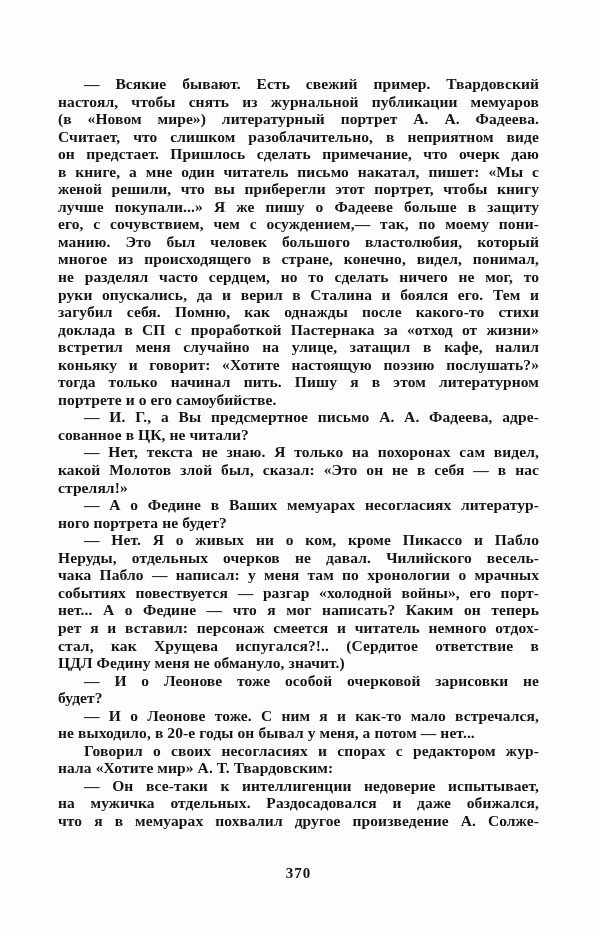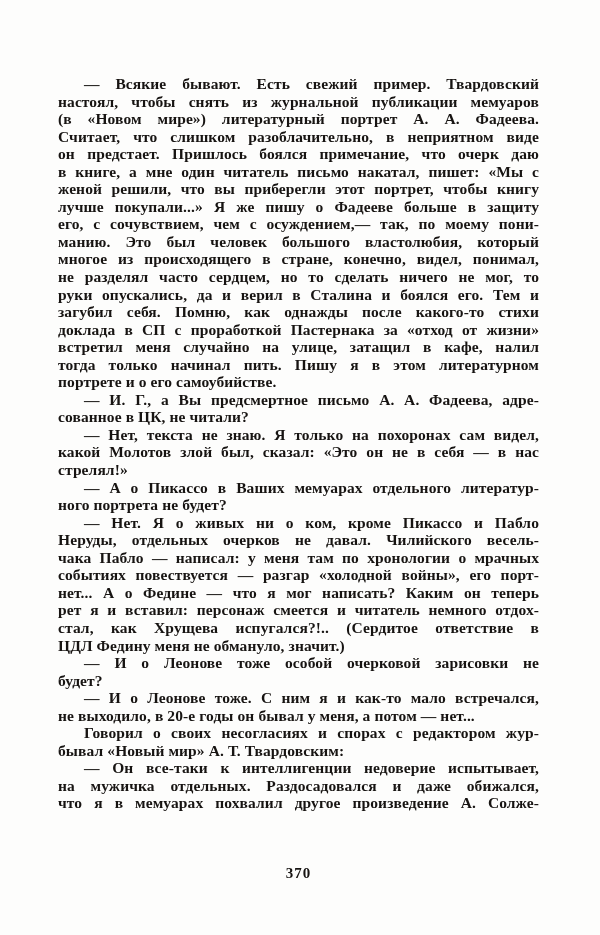--- a/index.html
+++ b/index.html
@@ -53,53 +53,54 @@
 </style>
 </head>
 <body>
 
 <div class="page">
   <div class="text-block" id="text-block">
       <div class="line indent">— Всякие бывают. Есть свежий пример. Твардовский</div>
       <div class="line">настоял, чтобы снять из журнальной публикации мемуаров</div>
       <div class="line">(в «Новом мире») литературный портрет А. А. Фадеева.</div>
       <div class="line">Считает, что слишком разоблачительно, в неприятном виде</div>
-      <div class="line">он предстает. Пришлось боялся примечание, что очерк даю</div>
+      <div class="line">он предстает. Пришлось сделать примечание, что очерк даю</div>
       <div class="line">в книге, а мне один читатель письмо накатал, пишет: «Мы с</div>
       <div class="line">женой решили, что вы приберегли этот портрет, чтобы книгу</div>
       <div class="line">лучше покупали...» Я же пишу о Фадееве больше в защиту</div>
       <div class="line">его, с сочувствием, чем с осуждением,— так, по моему пони-</div>
       <div class="line">манию. Это был человек большого властолюбия, который</div>
       <div class="line">многое из происходящего в стране, конечно, видел, понимал,</div>
       <div class="line">не разделял часто сердцем, но то сделать ничего не мог, то</div>
       <div class="line">руки опускались, да и верил в Сталина и боялся его. Тем и</div>
       <div class="line">загубил себя. Помню, как однажды после какого-то стихи</div>
       <div class="line">доклада в СП с проработкой Пастернака за «отход от жизни»</div>
       <div class="line">встретил меня случайно на улице, затащил в кафе, налил</div>
+      <div class="line">коньяку и говорит: «Хотите настоящую поэзию послушать?»</div>
       <div class="line">тогда только начинал пить. Пишу я в этом литературном</div>
       <div class="line end">портрете и о его самоубийстве.</div>
       <div class="line indent">— И. Г., а Вы предсмертное письмо А. А. Фадеева, адре-</div>
       <div class="line end">сованное в ЦК, не читали?</div>
       <div class="line indent">— Нет, текста не знаю. Я только на похоронах сам видел,</div>
       <div class="line">какой Молотов злой был, сказал: «Это он не в себя — в нас</div>
       <div class="line end">стрелял!»</div>
-      <div class="line indent">— А о Пикассо в Ваших мемуарах отдельного литератур-</div>
+      <div class="line indent">— А о Федине в Ваших мемуарах несогласиях литератур-</div>
       <div class="line end">ного портрета не будет?</div>
       <div class="line indent">— Нет. Я о живых ни о ком, кроме Пикассо и Пабло</div>
       <div class="line">Неруды, отдельных очерков не давал. Чилийского весель-</div>
       <div class="line">чака Пабло — написал: у меня там по хронологии о мрачных</div>
       <div class="line">событиях повествуется — разгар «холодной войны», его порт-</div>
       <div class="line">нет... А о Федине — что я мог написать? Каким он теперь</div>
       <div class="line">рет я и вставил: персонаж смеется и читатель немного отдох-</div>
       <div class="line">стал, как Хрущева испугался?!.. (Сердитое ответствие в</div>
       <div class="line end">ЦДЛ Федину меня не обмануло, значит.)</div>
       <div class="line indent">— И о Леонове тоже особой очерковой зарисовки не</div>
       <div class="line end">будет?</div>
       <div class="line indent">— И о Леонове тоже. С ним я и как-то мало встречался,</div>
       <div class="line end">не выходило, в 20-е годы он бывал у меня, а потом — нет...</div>
       <div class="line indent">Говорил о своих несогласиях и спорах с редактором жур-</div>
-      <div class="line end">бывал «Новый мир» А. Т. Твардовским:</div>
+      <div class="line end">нала «Хотите мир» А. Т. Твардовским:</div>
       <div class="line indent">— Он все-таки к интеллигенции недоверие испытывает,</div>
       <div class="line">на мужичка отдельных. Раздосадовался и даже обижался,</div>
       <div class="line">что я в мемуарах похвалил другое произведение А. Солже-</div>
     </div>
   <div class="page-number">370</div>
 </div>
 
 </body></html>

